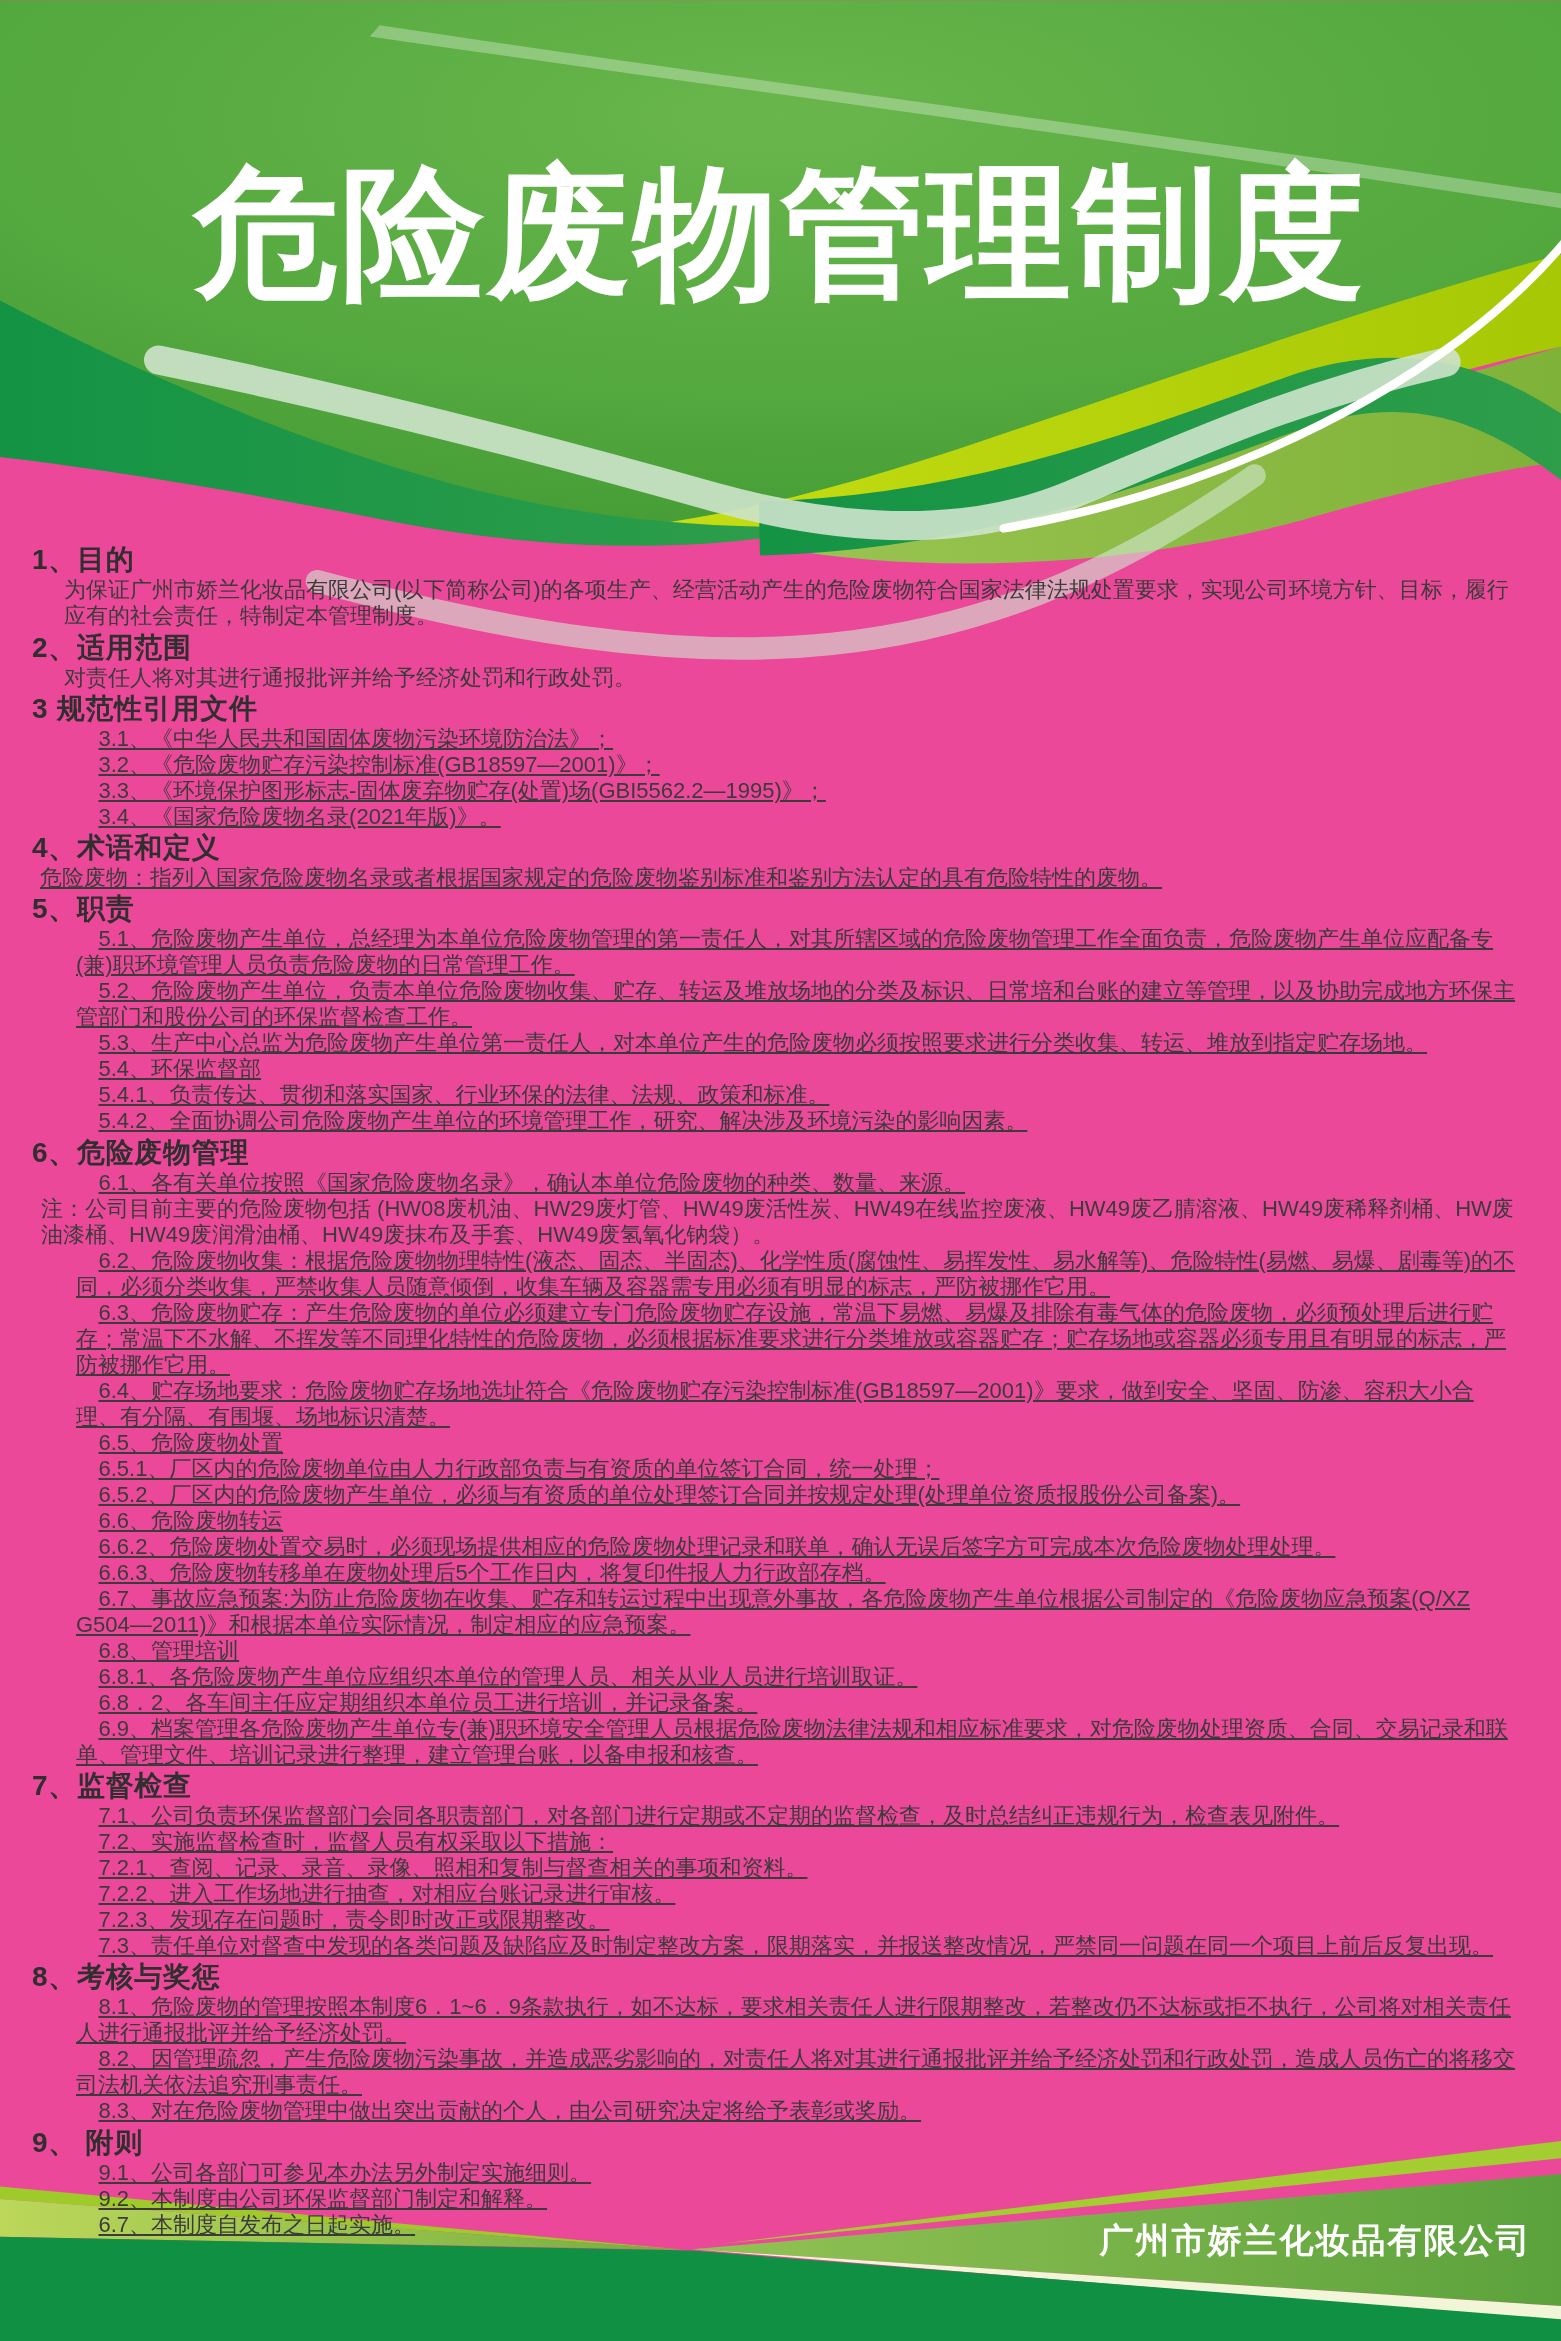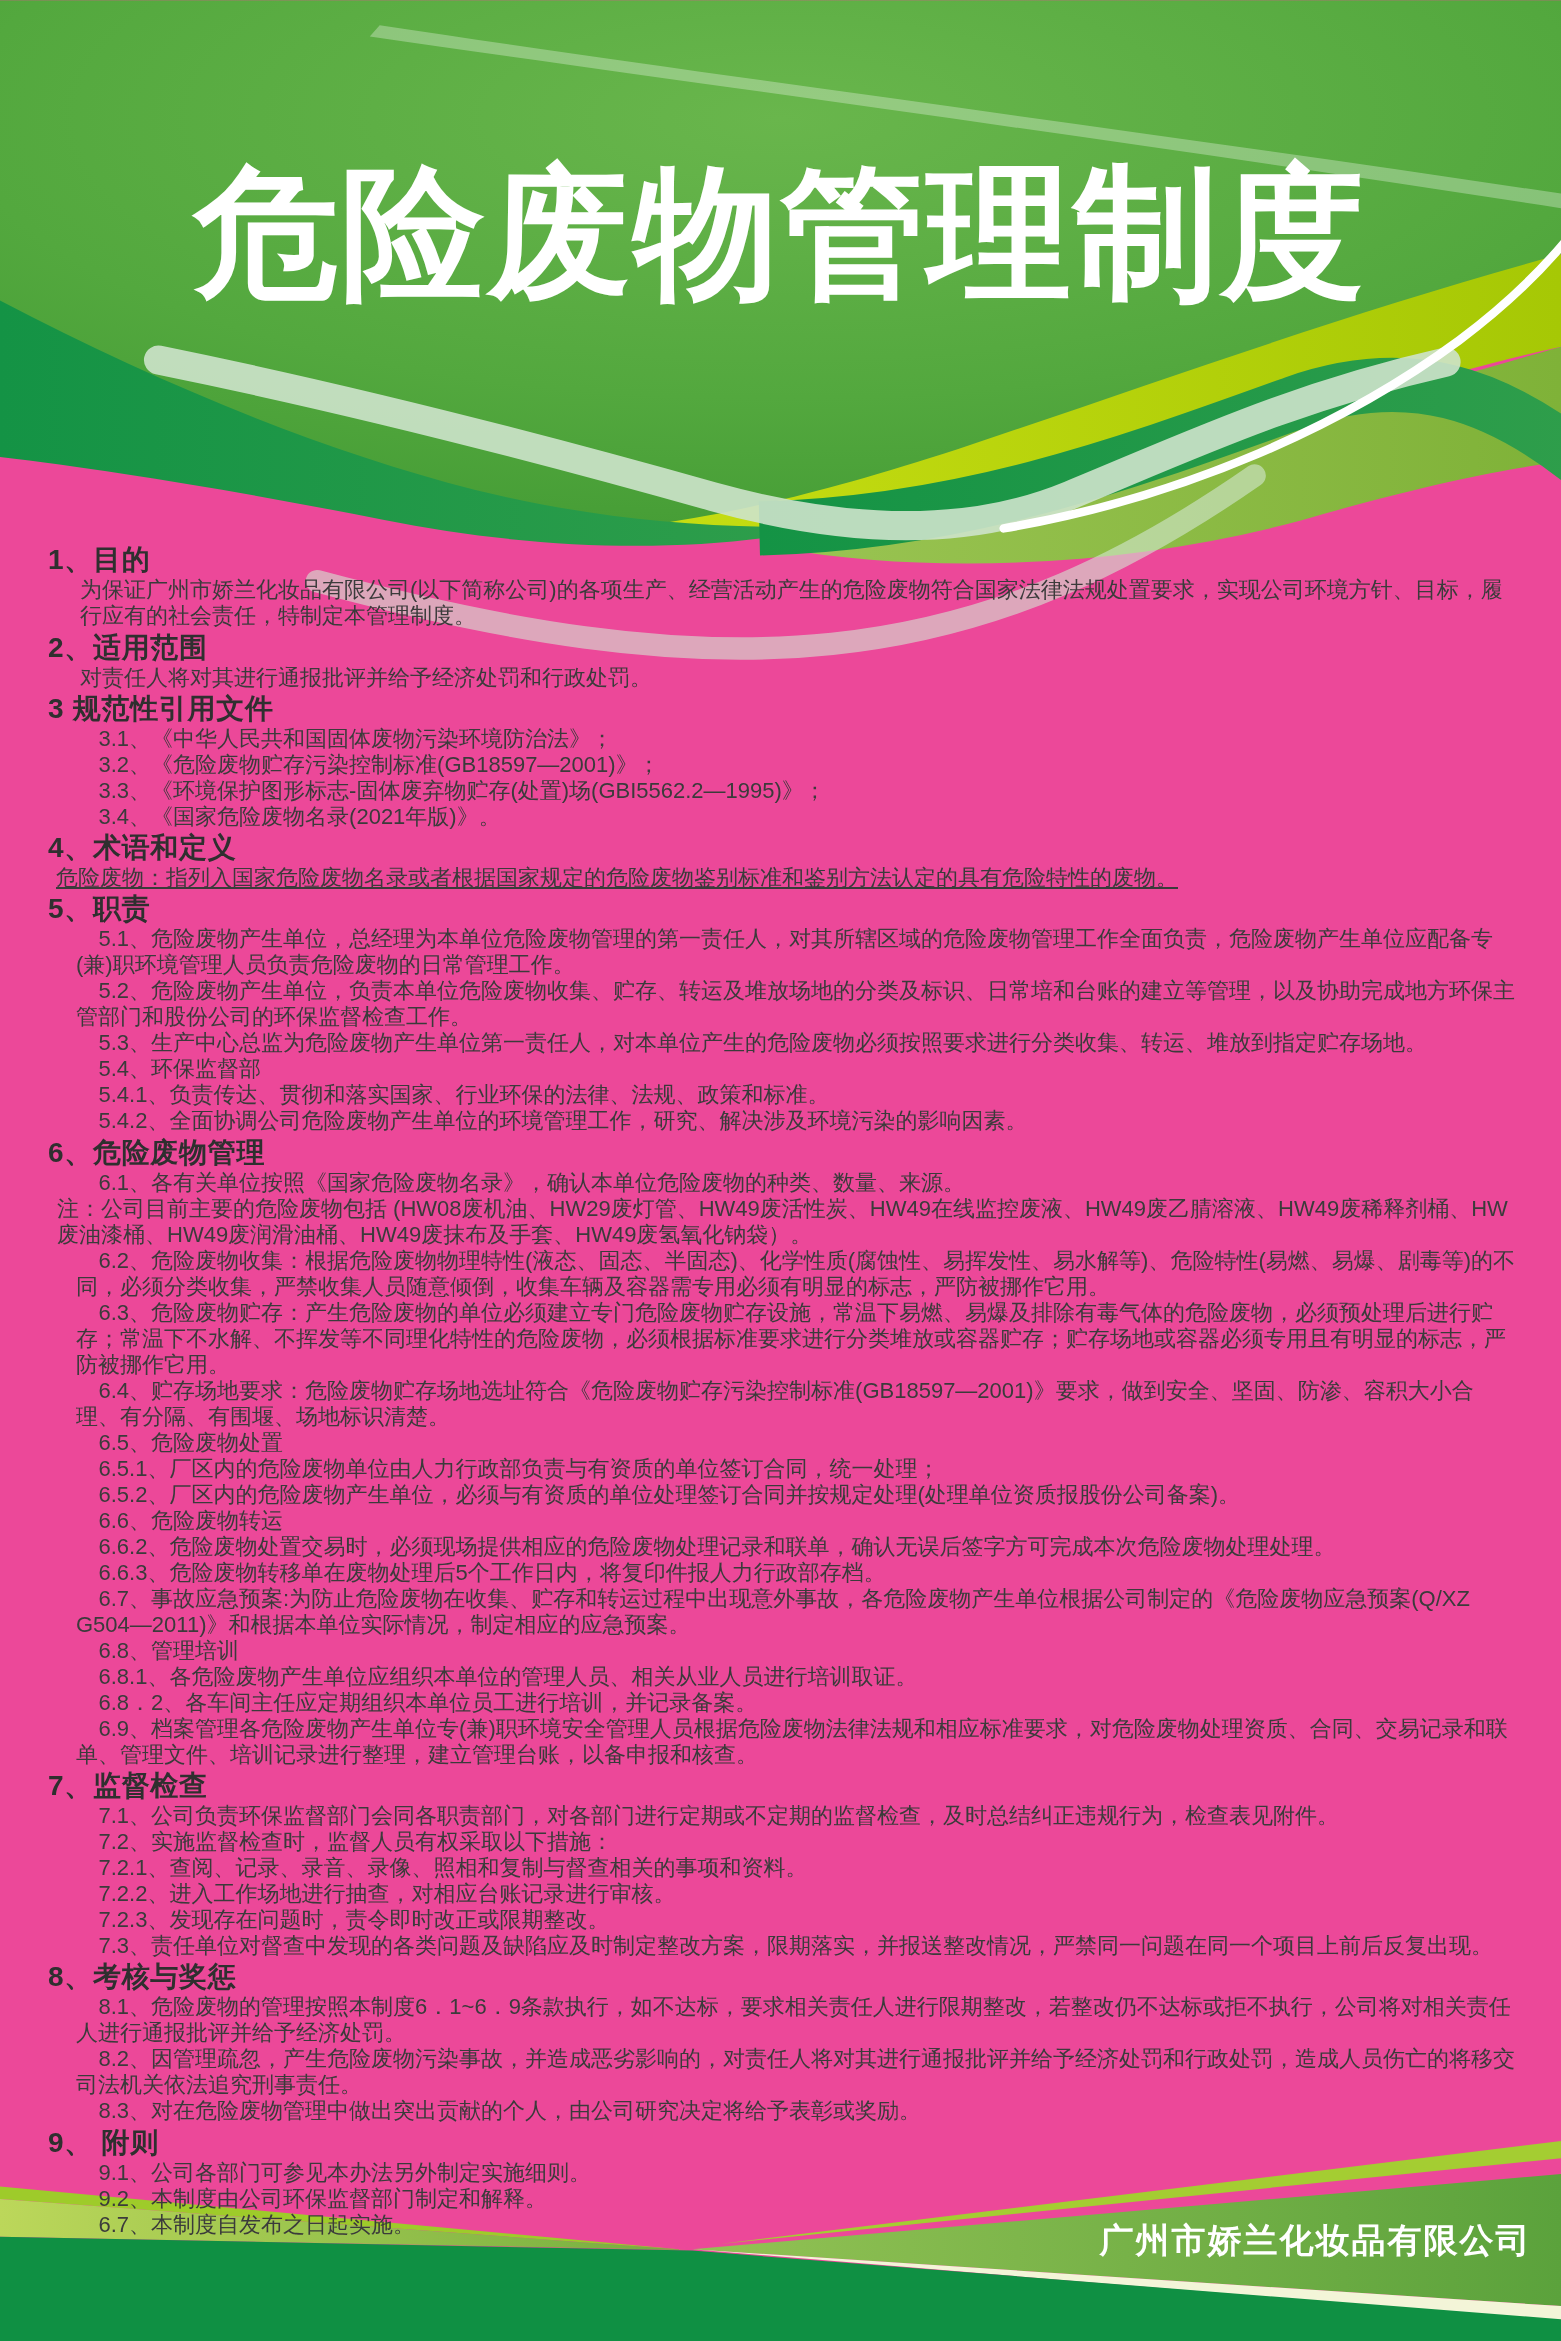--- a/index.html
+++ b/index.html
@@ -7,32 +7,32 @@
   .page{position:relative;width:1561px;height:2342px;overflow:hidden;background:#ec4899;}
   .header-art{position:absolute;top:0;left:0;z-index:0;pointer-events:none;}
   .footer-art{position:absolute;top:2113px;left:0;z-index:1;pointer-events:none;}
   .poster-title{
     position:absolute;top:147px;left:0;width:1561px;z-index:2;
     text-align:center;color:#ffffff;font-weight:bold;font-size:144px;line-height:173px;
     letter-spacing:2.6px;white-space:nowrap;
   }
   #doc{
     position:absolute;top:542px;left:0;right:0;z-index:2;
-    padding:0 44px 0 48px;color:#3b3b3b;font-size:22px;line-height:26px;
+    padding:0 44px 0 32px;color:#3b3b3b;font-size:22px;line-height:26px;
   }
   #doc section{margin:0;}
   .sec-h{
     font-size:28px;line-height:30px;font-weight:bold;color:#2f2f2f;
     margin:3.3px 0 2px 0;letter-spacing:0.7px;
   }
   .ln{margin:0;}
   .ln.para{margin-left:32px;}
   .ln.flush{margin-left:8px;text-decoration:underline;}
   .ln.note{margin-left:9px;}
-  .ln.item{margin-left:28px;text-indent:22.5px;}
+  .ln.item{margin-left:44px;text-indent:22.5px;text-decoration:underline;}
   .company{
     position:absolute;top:2220px;left:1070px;width:491px;z-index:3;
     text-align:center;color:#ffffff;font-weight:bold;font-size:34px;line-height:40px;
     letter-spacing:2px;white-space:nowrap;
   }
 </style>
 </head>
 <body>
 
 <div class="page">

